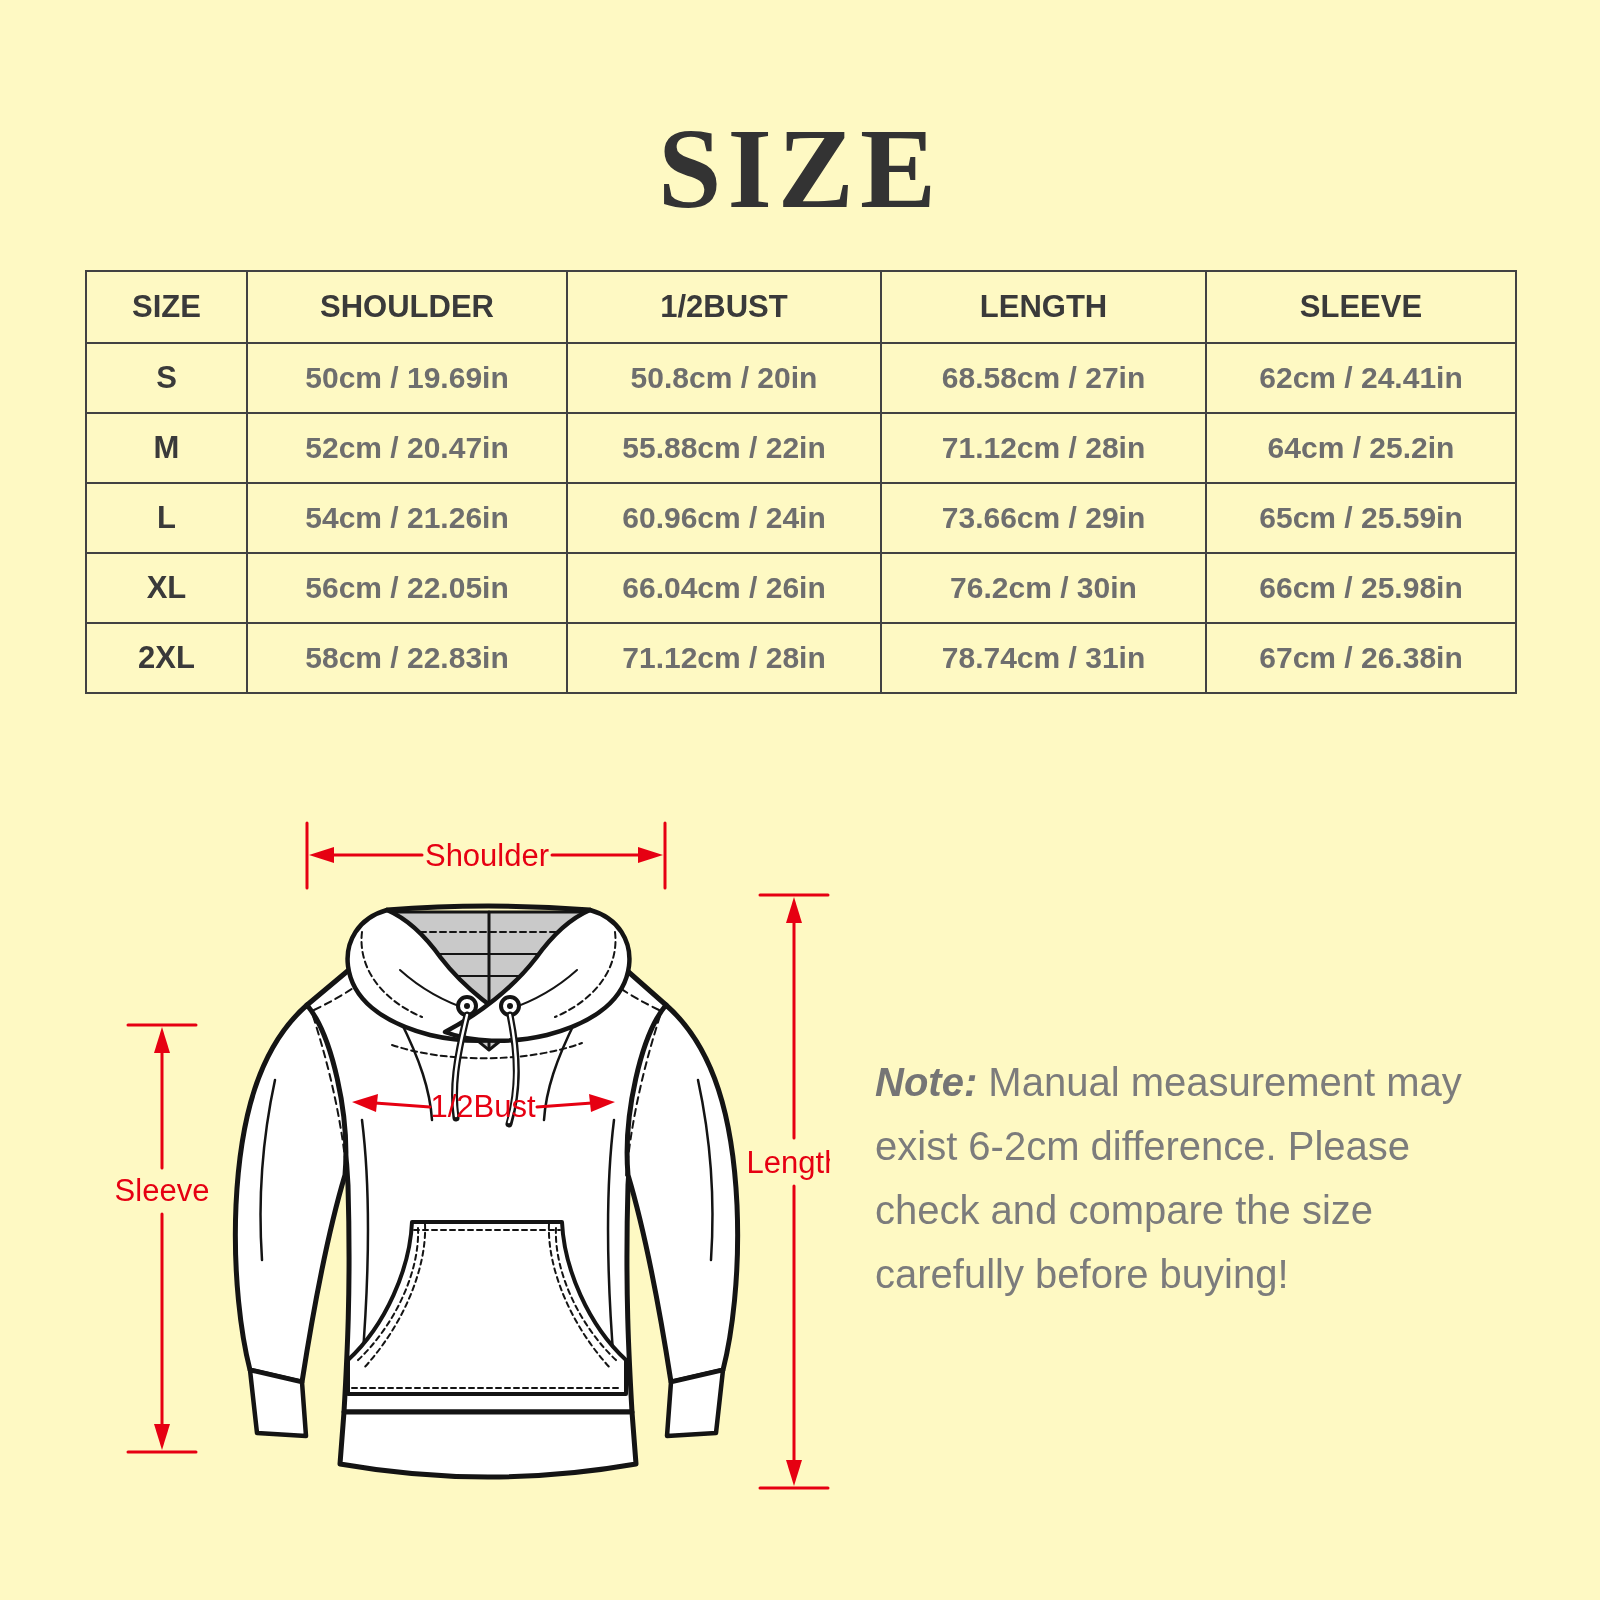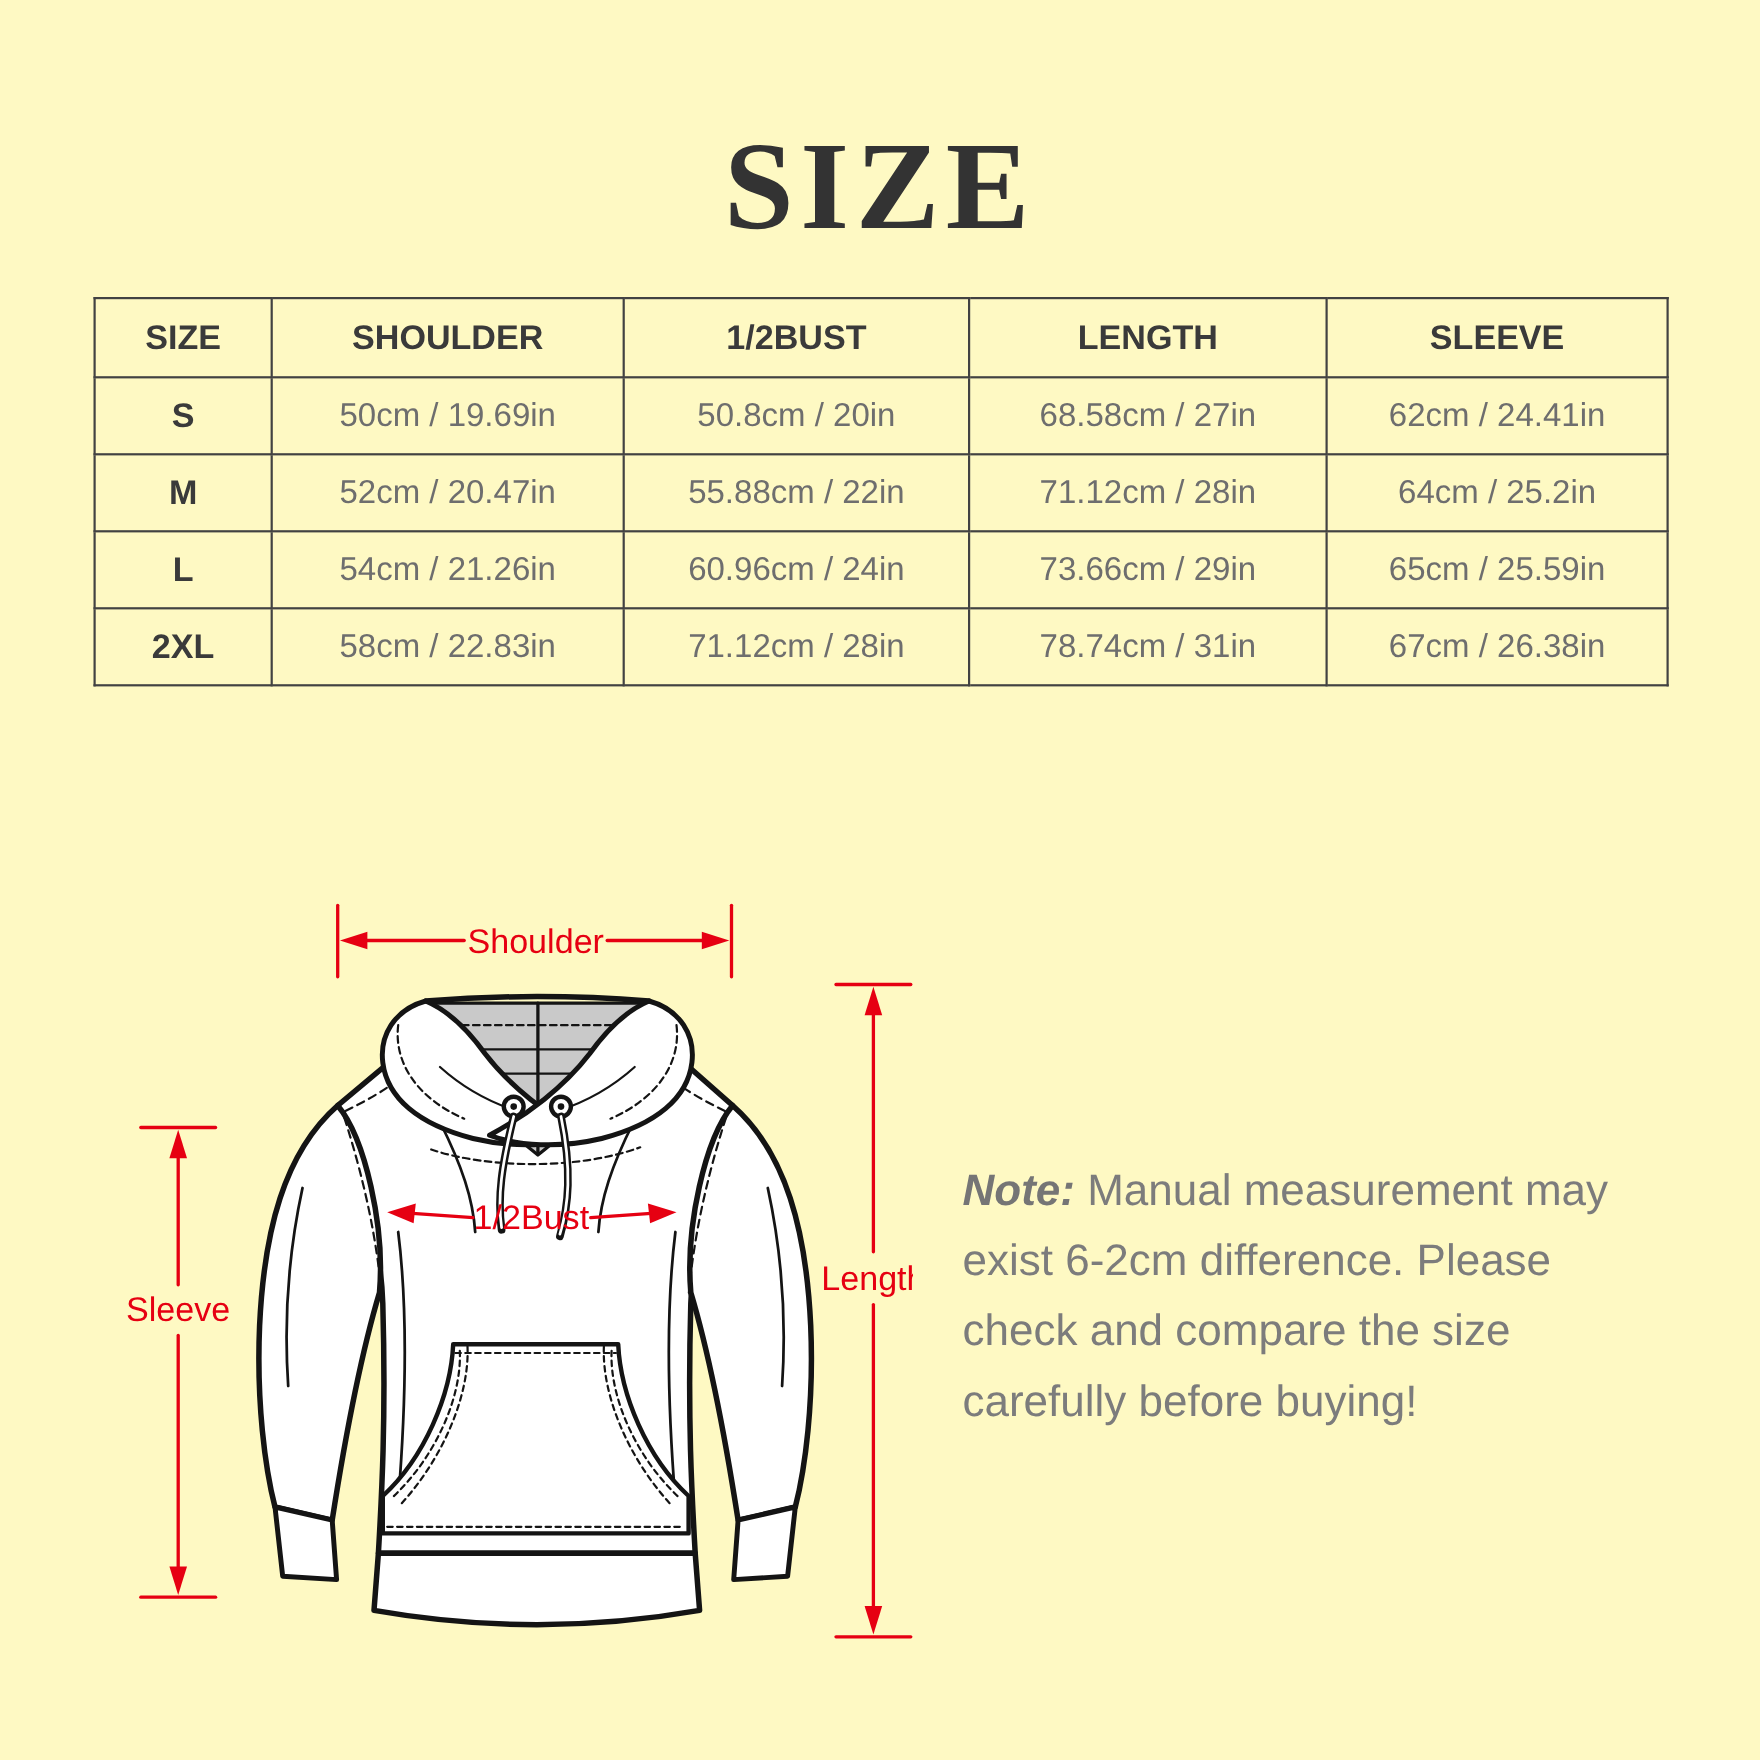--- a/index.html
+++ b/index.html
@@ -8,21 +8,21 @@
   
   .page-title{position:absolute;top:112px;left:0;right:0;text-align:center;
               font-family:"Liberation Serif",serif;font-weight:700;font-size:114px;
               letter-spacing:6px;color:#333333;line-height:1;}
   
   table.size-chart{position:absolute;left:85px;top:270px;width:1430px;
                    border-collapse:collapse;table-layout:fixed;}
   table.size-chart th,table.size-chart td{border:2px solid #424242;text-align:center;
                    vertical-align:middle;padding:0;}
   table.size-chart th{height:70px;font-size:31px;font-weight:700;color:#3a3a3a;}
-  table.size-chart td{height:68px;font-size:30px;font-weight:400;color:#6e6e6e;}
+  table.size-chart td{height:68px;font-size:30px;font-weight:700;color:#6e6e6e;}
   table.size-chart td.size-col{font-weight:700;color:#3a3a3a;font-size:31px;}
   
   .diagram-svg{position:absolute;left:100px;top:820px;}
   .dim-label{font-family:"Liberation Sans",sans-serif;font-size:31px;}
   
   .note{position:absolute;left:875px;top:1050px;width:610px;font-size:40px;
         color:#7c7c7c;line-height:1.6;}
   .note b{font-weight:700;color:#757575;font-style:italic;}
 </style>
 </head>
@@ -65,20 +65,27 @@
         <td>64cm / 25.2in</td>
       </tr>
       <tr>
         <td class="size-col">L</td>
         <td>54cm / 21.26in</td>
         <td>60.96cm / 24in</td>
         <td>73.66cm / 29in</td>
         <td>65cm / 25.59in</td>
       </tr>
       <tr>
+        <td class="size-col">XL</td>
+        <td>56cm / 22.05in</td>
+        <td>66.04cm / 26in</td>
+        <td>76.2cm / 30in</td>
+        <td>66cm / 25.98in</td>
+      </tr>
+      <tr>
         <td class="size-col">2XL</td>
         <td>58cm / 22.83in</td>
         <td>71.12cm / 28in</td>
         <td>78.74cm / 31in</td>
         <td>67cm / 26.38in</td>
       </tr>
     </tbody>
   </table>
 
   <svg class="diagram-svg" width="730" height="680" viewBox="0 0 730 680">

